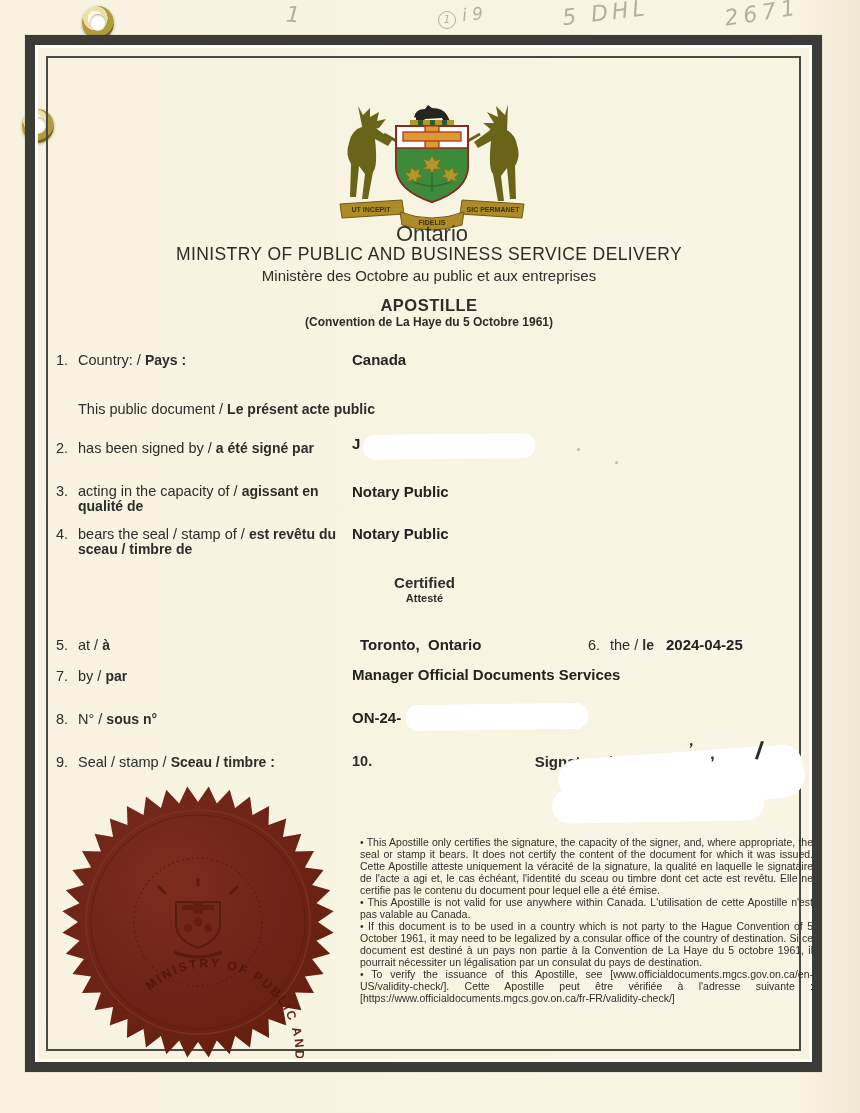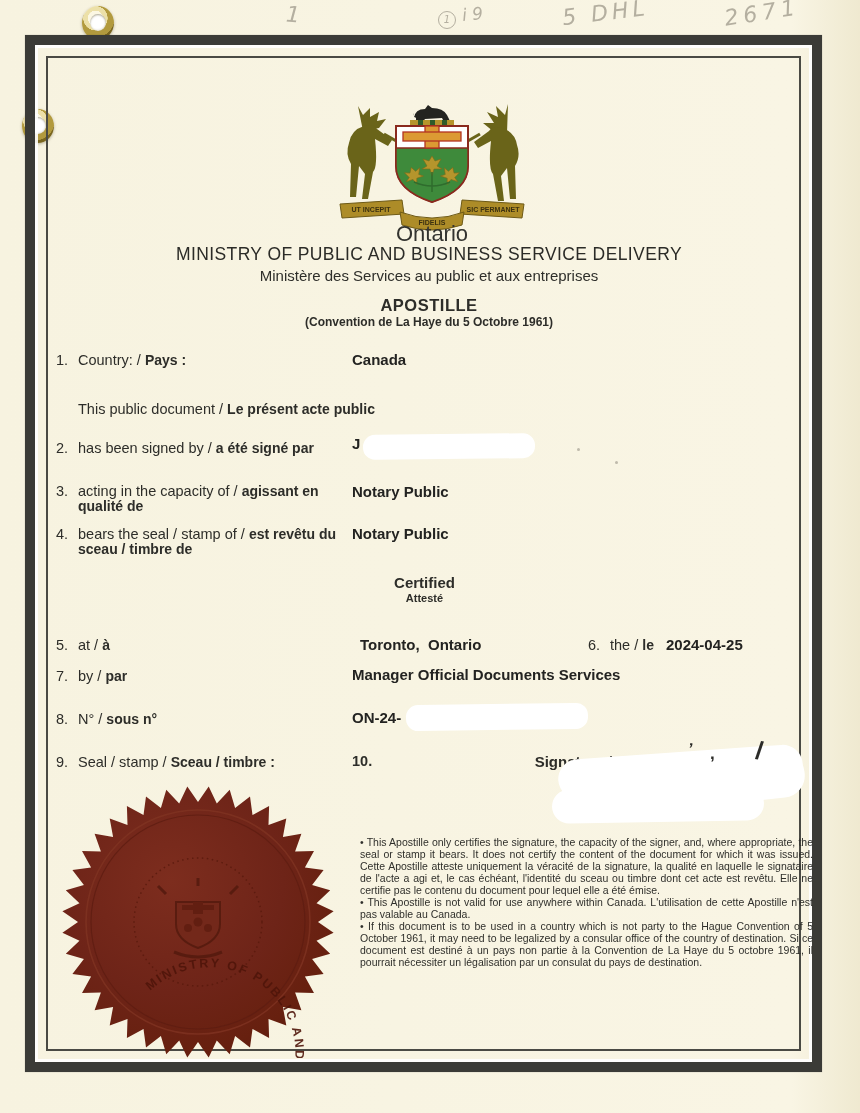--- a/index.html
+++ b/index.html
@@ -105,21 +105,21 @@
     <path d="M132,106 L194,110 L192,124 L130,120 Z" fill="#ad8c28" stroke="#6e5a16" stroke-width="1"></path>
     <path d="M70,118 Q102,130 134,118 L132,131 Q102,141 72,131 Z" fill="#ad8c28" stroke="#6e5a16" stroke-width="1"></path>
     <text x="41" y="118" text-anchor="middle" font-size="7" font-weight="bold" fill="#3c3110">UT INCEPIT</text>
     <text x="163" y="118" text-anchor="middle" font-size="7" font-weight="bold" fill="#3c3110">SIC PERMANET</text>
     <text x="102" y="131" text-anchor="middle" font-size="7" font-weight="bold" fill="#3c3110">FIDELIS</text>
   </g>
   <text x="102" y="147" text-anchor="middle" font-size="22" fill="#33332f">Ontario</text>
 </svg>
 
 <div class="center-line ministry-en" style="top:244px;">MINISTRY OF PUBLIC AND BUSINESS SERVICE DELIVERY</div>
-<div class="center-line ministry-fr" style="top:267px;">Ministère des Services au public et aux entreprises</div>
+<div class="center-line ministry-fr" style="top:267px;">Ministère des Octobre au public et aux entreprises</div>
 <div class="center-line apostille" style="top:296px;">APOSTILLE</div>
 <div class="center-line convention" style="top:315px;text-align:center;">(Convention de La Haye du 5 Octobre 1961)</div>
 
 <div class="row" style="left:56px;top:353px;width:300px;">
   <span class="num">1.</span>
   <div class="lab"><span class="en-part">Country: / </span><span class="fr-part">Pays :</span></div>
 </div>
 <div class="val" style="left:352px;top:351px;">Canada</div>
 
 <div class="row" style="left:78px;top:402px;width:360px;">
@@ -191,20 +191,21 @@
 <div class="redact" style="left:552px;top:788px;width:212px;height:34px;border-radius:17px;transform:rotate(-1deg);"></div>
 <div class="redact" style="left:640px;top:758px;width:165px;height:46px;border-radius:22px;transform:rotate(-6deg);"></div>
 <span class="sigmark" style="left:688px;top:740px;font-size:16px;transform:rotate(12deg);">’</span>
 <span class="sigmark" style="left:710px;top:744px;font-size:17px;">,</span>
 <span class="sigmark" style="left:756px;top:736px;font-size:25px;transform:rotate(8deg);">/</span>
 
 <div class="notes">
   <p>• This Apostille only certifies the signature, the capacity of the signer, and, where appropriate, the seal or stamp it bears. It does not certify the content of the document for which it was issued. Cette Apostille atteste uniquement la véracité de la signature, la qualité en laquelle le signataire de l'acte a agi et, le cas échéant, l'identité du sceau ou timbre dont cet acte est revêtu. Elle ne certifie pas le contenu du document pour lequel elle a été émise.</p>
   <p>• This Apostille is not valid for use anywhere within Canada. L'utilisation de cette Apostille n'est pas valable au Canada.</p>
   <p>• If this document is to be used in a country which is not party to the Hague Convention of 5 October 1961, it may need to be legalized by a consular office of the country of destination. Si ce document est destiné à un pays non partie à la Convention de La Haye du 5 octobre 1961, il pourrait nécessiter un légalisation par un consulat du pays de destination.</p>
+  <p>• To verify the issuance of this Apostille, see [www.officialdocuments.mgcs.gov.on.ca/en-US/validity-check/]. Cette Apostille peut être vérifiée à l'adresse suivante : [https://www.officialdocuments.mgcs.gov.on.ca/fr-FR/validity-check/]</p>
 </div>
 
 <svg class="abs" style="left:62px;top:786px;" width="272" height="272" viewBox="0 0 272 272">
   <defs>
     <radialGradient id="sealGrad" cx="40%" cy="35%" r="75%">
       <stop offset="0%" stop-color="#7d2d1e"></stop>
       <stop offset="55%" stop-color="#6e2418"></stop>
       <stop offset="85%" stop-color="#67200f"></stop>
       <stop offset="100%" stop-color="#591b10"></stop>
     </radialGradient>

